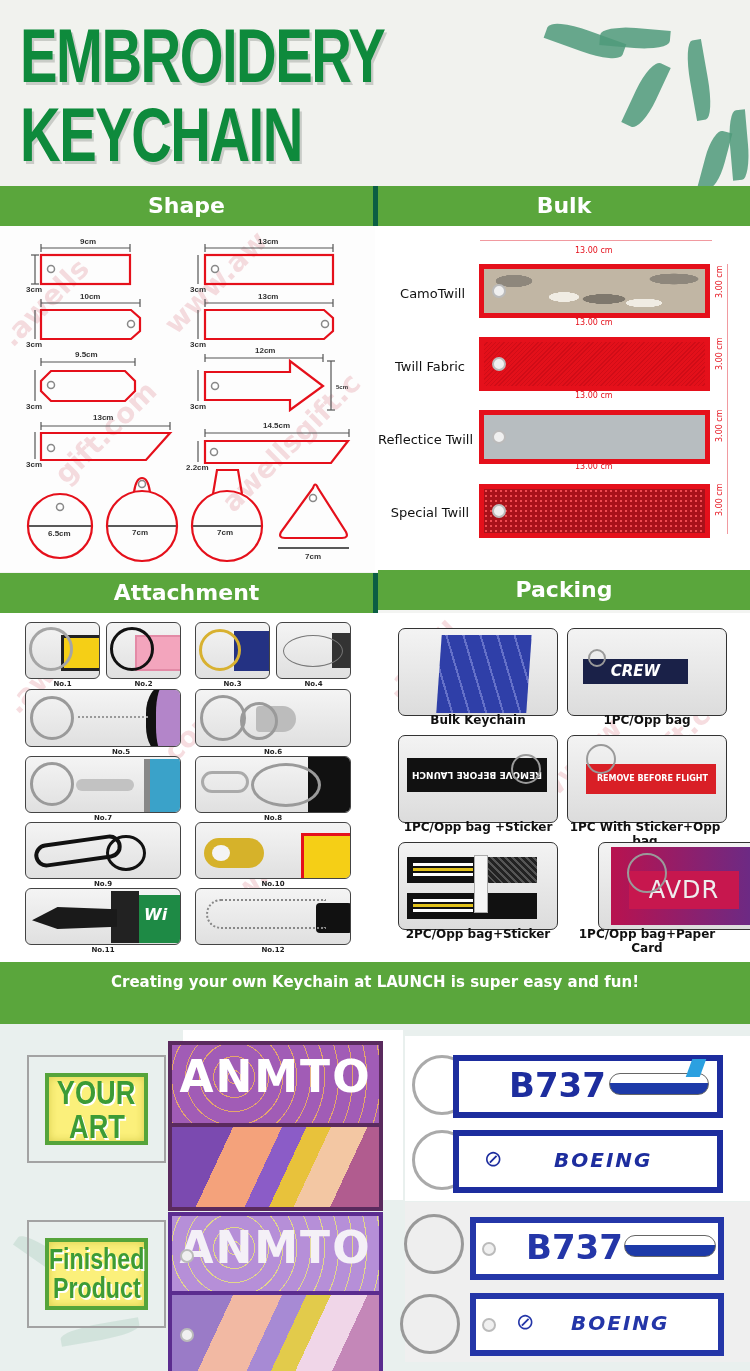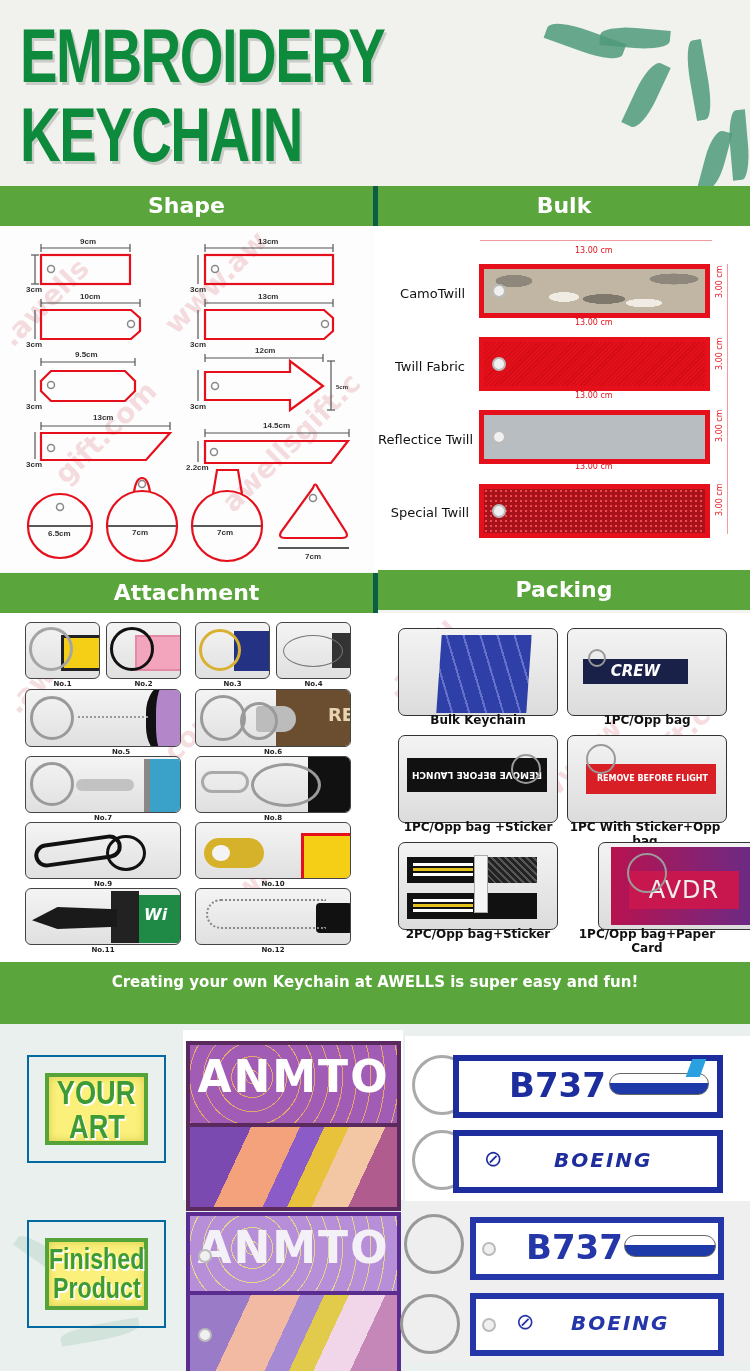--- a/index.html
+++ b/index.html
@@ -30,24 +30,24 @@
 .att{position:absolute;border:1.5px solid #444;border-radius:6px;background:linear-gradient(#f4f4f4,#e0e0e0);overflow:hidden}
 .cap{position:absolute;font-size:7px;font-weight:bold;color:#222;text-align:center}
 .ring{position:absolute;border-radius:50%;border:3px solid #9a9a9a}
 
 .pk{position:absolute;width:160px;height:88px;border:1.5px solid #333;border-radius:7px;background:linear-gradient(#f3f3f3,#dcdcdc);overflow:hidden}
 .pcap{position:absolute;width:170px;text-align:center;font-size:12px;font-weight:bold;color:#111}
 
 #cta{left:0;top:962px;width:750px;height:62px;background:#5aa63c;color:#fff;font-weight:bold;font-size:15px;text-align:center;padding-top:10px;line-height:20px}
 
 #bottom{left:0;top:1024px;width:750px;height:347px;background:#e9f0ee}
-.label-box{position:absolute;left:27px;width:139px;height:108px;border:2px solid #0369a1;padding:16px}
+.label-box{position:absolute;left:27px;width:139px;height:108px;border:2px solid #a3a3a3;padding:16px}
 .label-box .in{width:100%;height:100%;background:#fbf07b;border:4px solid #55a43a;box-shadow:inset 0 0 8px #d8cd4d;display:flex;flex-direction:column;align-items:center;justify-content:center}
 .label-box span{color:#3c9b36;font-family:"Liberation Sans",sans-serif;font-weight:bold;line-height:1;text-shadow:2px 2px 0 #fff;transform:scaleX(.8)}
-.art{position:absolute;left:186px;width:215px;height:88px;border:4px solid #5a2a5e;overflow:hidden}
+.art{position:absolute;left:168px;width:215px;height:88px;border:4px solid #5a2a5e;overflow:hidden}
 .kt{position:absolute;left:453px;width:270px;height:63px;border:6px solid #1d2d9e;background:#fff}
 .kt-ring{position:absolute;width:60px;height:60px;border-radius:50%;border:3px solid #aaa}
 </style>
 </head>
 <body>
 
 <div id="hero" class="abs">
   <div class="leaf" style="left:545px;top:30px;width:80px;height:22px;transform:rotate(20deg)"></div>
   <div class="leaf" style="left:600px;top:28px;width:70px;height:20px;transform:rotate(5deg)"></div>
   <div class="leaf" style="left:635px;top:60px;width:22px;height:70px;transform:rotate(25deg)"></div>
@@ -255,23 +255,20 @@
 <div class="cap" style="left:276px;top:680px;width:75px">No.4</div>
 
 <div class="att" style="left:25px;top:689px;width:156px;height:58px">
   <div class="abs" style="left:120px;top:-5px;width:45px;height:70px;background:#b385c9;border-radius:40% 0 0 40%;border-left:10px solid #111"></div>
   <div class="ring" style="left:4px;top:6px;width:44px;height:44px"></div>
   <div class="abs" style="left:52px;top:26px;width:70px;height:2px;border-top:2px dotted #999"></div>
 </div>
 <div class="cap" style="left:43px;top:748px;width:156px">No.5</div>
 
 <div class="att" style="left:195px;top:689px;width:156px;height:58px">
-  <div class="abs" style="left:80px;top:0;width:80px;height:58px;background:#6b4d30">
-    <span class="abs" style="left:52px;top:14px;font-size:18px;color:#e7d5b2;font-weight:bold">RE</span>
-  </div>
   <div class="abs" style="left:60px;top:16px;width:40px;height:26px;background:#bcbcbc;border-radius:4px 14px 14px 4px"></div>
   <div class="ring" style="left:4px;top:5px;width:46px;height:46px"></div>
   <div class="ring" style="left:44px;top:12px;width:38px;height:38px"></div>
 </div>
 <div class="cap" style="left:195px;top:748px;width:156px">No.6</div>
 
 <div class="att" style="left:25px;top:756px;width:156px;height:57px">
   <div class="abs" style="left:118px;top:2px;width:40px;height:55px;background:#3aa2c9;border-left:6px solid #888"></div>
   <div class="ring" style="left:4px;top:5px;width:44px;height:44px"></div>
   <div class="abs" style="left:50px;top:22px;width:58px;height:12px;background:#c2c2c2;border-radius:6px"></div>
@@ -359,21 +356,21 @@
 <div class="pcap" style="left:393px;top:927px">2PC/Opp bag+Sticker</div>
 
 <div class="pk" style="left:598px;top:842px">
   <div class="abs" style="left:12px;top:4px;width:140px;height:78px;background:linear-gradient(90deg,#b8124f,#6c2a84)"></div>
   <div class="abs" style="left:30px;top:28px;width:110px;height:38px;background:#c7174e;color:#eee;font-size:24px;text-align:center;line-height:38px;letter-spacing:1px">AVDR</div>
   <div class="ring" style="left:28px;top:10px;width:40px;height:40px;border-width:2px"></div>
 </div>
 <div class="pcap" style="left:562px;top:927px">1PC/Opp bag+Paper Card</div>
 
 <div id="cta" class="abs">
-  <div>Creating your own Keychain at AWELLS is super easy and fun!</div>
+  <div>Creating your own Keychain at LAUNCH is super easy and fun!</div>
 </div>
 
 <div id="bottom" class="abs">
   <div class="leaf" style="left:10px;top:230px;width:90px;height:18px;transform:rotate(35deg);opacity:.15"></div>
   <div class="leaf" style="left:60px;top:300px;width:80px;height:16px;transform:rotate(-10deg);opacity:.15"></div>
 </div>
 
 <div class="label-box" style="top:1055px">
   <div class="in">
     <span style="font-size:34px">YOUR</span>

